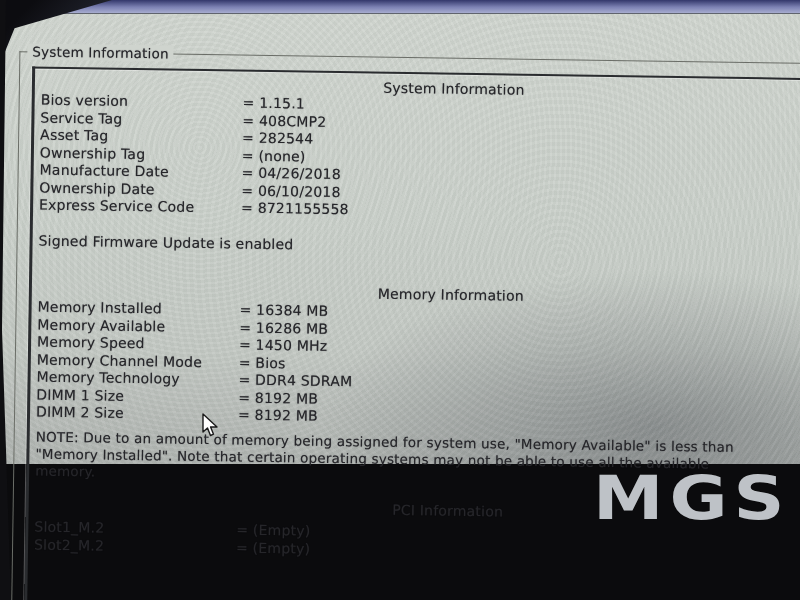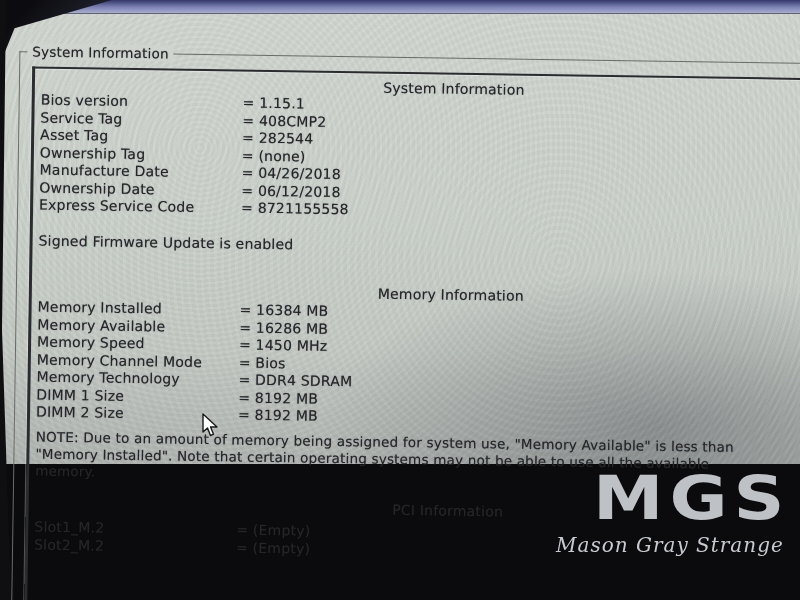--- a/index.html
+++ b/index.html
@@ -129,21 +129,21 @@
         <div class="row">
           <span class="lbl">Ownership Tag</span>
           <span class="val">= (none)</span>
         </div>
         <div class="row">
           <span class="lbl">Manufacture Date</span>
           <span class="val">= 04/26/2018</span>
         </div>
         <div class="row">
           <span class="lbl">Ownership Date</span>
-          <span class="val">= 06/12/2018</span>
+          <span class="val">= 06/10/2018</span>
         </div>
         <div class="row">
           <span class="lbl">Express Service Code</span>
           <span class="val">= 8721155558</span>
         </div>
       </div>
 
       <div class="fw-line">Signed Firmware Update is enabled</div>
 
       <div class="h" id="h-mem">Memory Information</div>
@@ -200,16 +200,15 @@
     </svg>
   </div>
 
   <div class="top-band"></div>
   <div class="bezel-corner"></div>
   <div class="bezel-left"></div>
 
 
   <div class="wm">
     <div class="wm-logo">MGS</div>
-    <div class="wm-name">Mason Gray Strange</div>
   </div>
 
 </div>
 
 </body></html>

